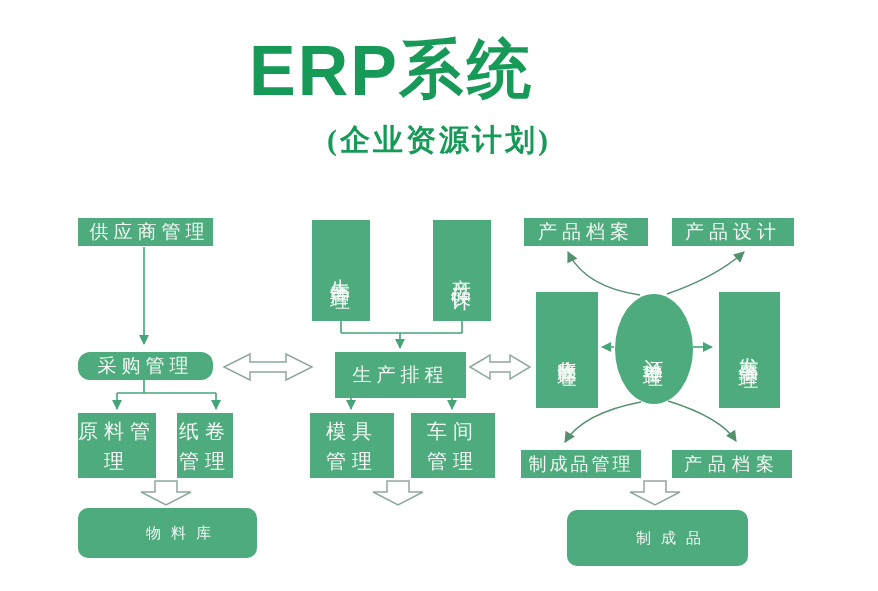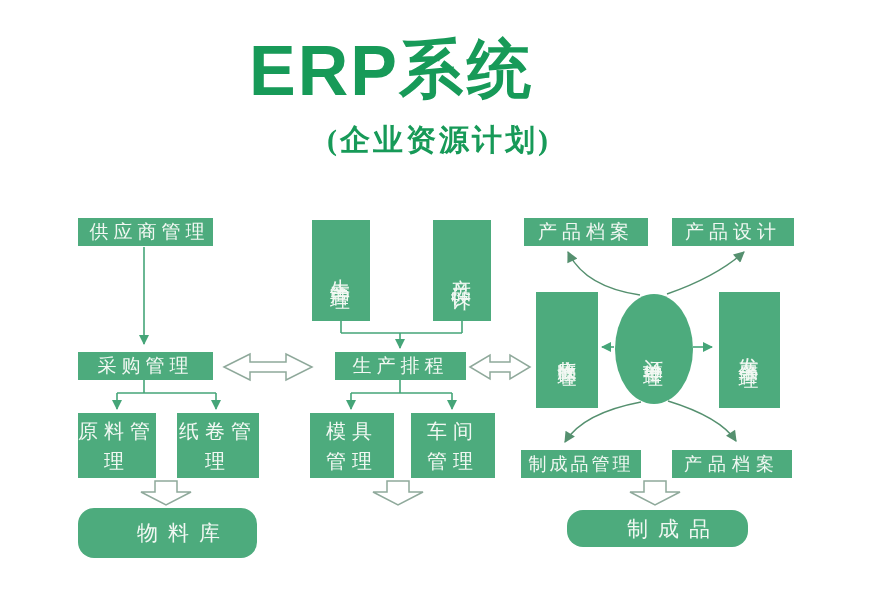--- a/index.html
+++ b/index.html
@@ -15,21 +15,21 @@
   .title .cn{font-family:"Liberation Serif",serif;font-weight:700;font-size:64px;letter-spacing:4px;vertical-align:4px;}
   .subtitle{position:absolute;left:0;top:120px;width:878px;text-align:center;
             color:var(--title);font-size:30px;letter-spacing:3px;font-weight:600;}
   .box{position:absolute;background:var(--box);color:var(--box_text);
        display:flex;align-items:center;justify-content:center;text-align:center;
        box-sizing:border-box;}
   .h1l{font-size:19px;letter-spacing:5px;white-space:nowrap;}
   .h2l{font-size:20px;letter-spacing:6px;line-height:1.5;padding:0 0;}
   .h2l.wide{padding:0 14px;}
   .vert{writing-mode:vertical-rl;text-orientation:upright;font-size:20px;letter-spacing:4px;}
-  .rounded{border-radius:16px;font-size:21px;letter-spacing:10px;white-space:nowrap;padding-left:32px;}
+  .rounded{border-radius:10px;font-size:15px;letter-spacing:10px;white-space:nowrap;padding-left:32px;}
   .ellipse{border-radius:50%;}
   .small{font-size:18px;letter-spacing:3px;white-space:nowrap;}
   svg{position:absolute;left:0;top:0;}
   .thin{stroke:var(--arrow);stroke-width:1.6;fill:none;}
   .curve{stroke:var(--curve);stroke-width:1.4;fill:none;}
   .block{fill:#fff;stroke:var(--outline);stroke-width:1.5;}
   .mh-fill{fill:var(--arrow);}
   .mc-fill{fill:var(--curve);}
 </style>
 </head>
@@ -75,33 +75,33 @@
     <polygon class="block" points="387,481 409,481 409,492 423,492 398,505 373,492 387,492"></polygon>
     <polygon class="block" points="644,481 666,481 666,492 680,492 655,505 630,492 644,492"></polygon>
   </svg>
 
   <div class="title">
     <span class="en">ERP</span><span class="cn">系统</span>
   </div>
   <div class="subtitle">(企业资源计划)</div>
 
   <div class="box h1l" style="left:78px;top:218px;width:135px;height:28px;padding-left:8px;">供应商管理</div>
-  <div class="box h1l" style="left:78px;top:352px;width:135px;height:28px;">采购管理</div>
+  <div class="box h1l" style="left:78px;top:352px;width:135px;height:28px;border-radius:12px;">采购管理</div>
   <div class="box h2l" style="left:78px;top:413px;width:78px;height:65px;">原料管理</div>
-  <div class="box h2l" style="left:177px;top:413px;width:82px;height:65px;">纸卷管理</div>
+  <div class="box h2l" style="left:177px;top:413px;width:56px;height:65px;">纸卷管理</div>
   <div class="box rounded" style="left:78px;top:508px;width:179px;height:50px;">物料库</div>
 
   <div class="box vert" style="left:312px;top:220px;width:58px;height:101px;">生产管理</div>
   <div class="box vert" style="left:433px;top:220px;width:58px;height:101px;">产品设计</div>
-  <div class="box h1l" style="left:335px;top:352px;width:131px;height:28px;">生产排程</div>
+  <div class="box h1l" style="left:335px;top:352px;width:131px;height:46px;">生产排程</div>
   <div class="box h2l wide" style="left:310px;top:413px;width:84px;height:65px;">模具管理</div>
   <div class="box h2l wide" style="left:411px;top:413px;width:84px;height:65px;">车间管理</div>
 
   <div class="box h1l" style="left:524px;top:218px;width:124px;height:28px;">产品档案</div>
   <div class="box h1l" style="left:672px;top:218px;width:122px;height:28px;">产品设计</div>
   <div class="box vert" style="left:536px;top:292px;width:62px;height:116px;font-size:19px;letter-spacing:2px;">应收款管理</div>
   <div class="box vert ellipse" style="left:615px;top:294px;width:78px;height:110px;letter-spacing:3px;">订单管理</div>
   <div class="box vert" style="left:719px;top:292px;width:61px;height:116px;">发票管理</div>
   <div class="box small" style="left:521px;top:450px;width:120px;height:28px;">制成品管理</div>
   <div class="box small" style="left:672px;top:450px;width:120px;height:28px;letter-spacing:6px;">产品档案</div>
-  <div class="box rounded" style="left:567px;top:510px;width:181px;height:37px;">制成品</div>
+  <div class="box rounded" style="left:567px;top:510px;width:181px;height:56px;">制成品</div>
 
 </div>
 
 </body></html>

